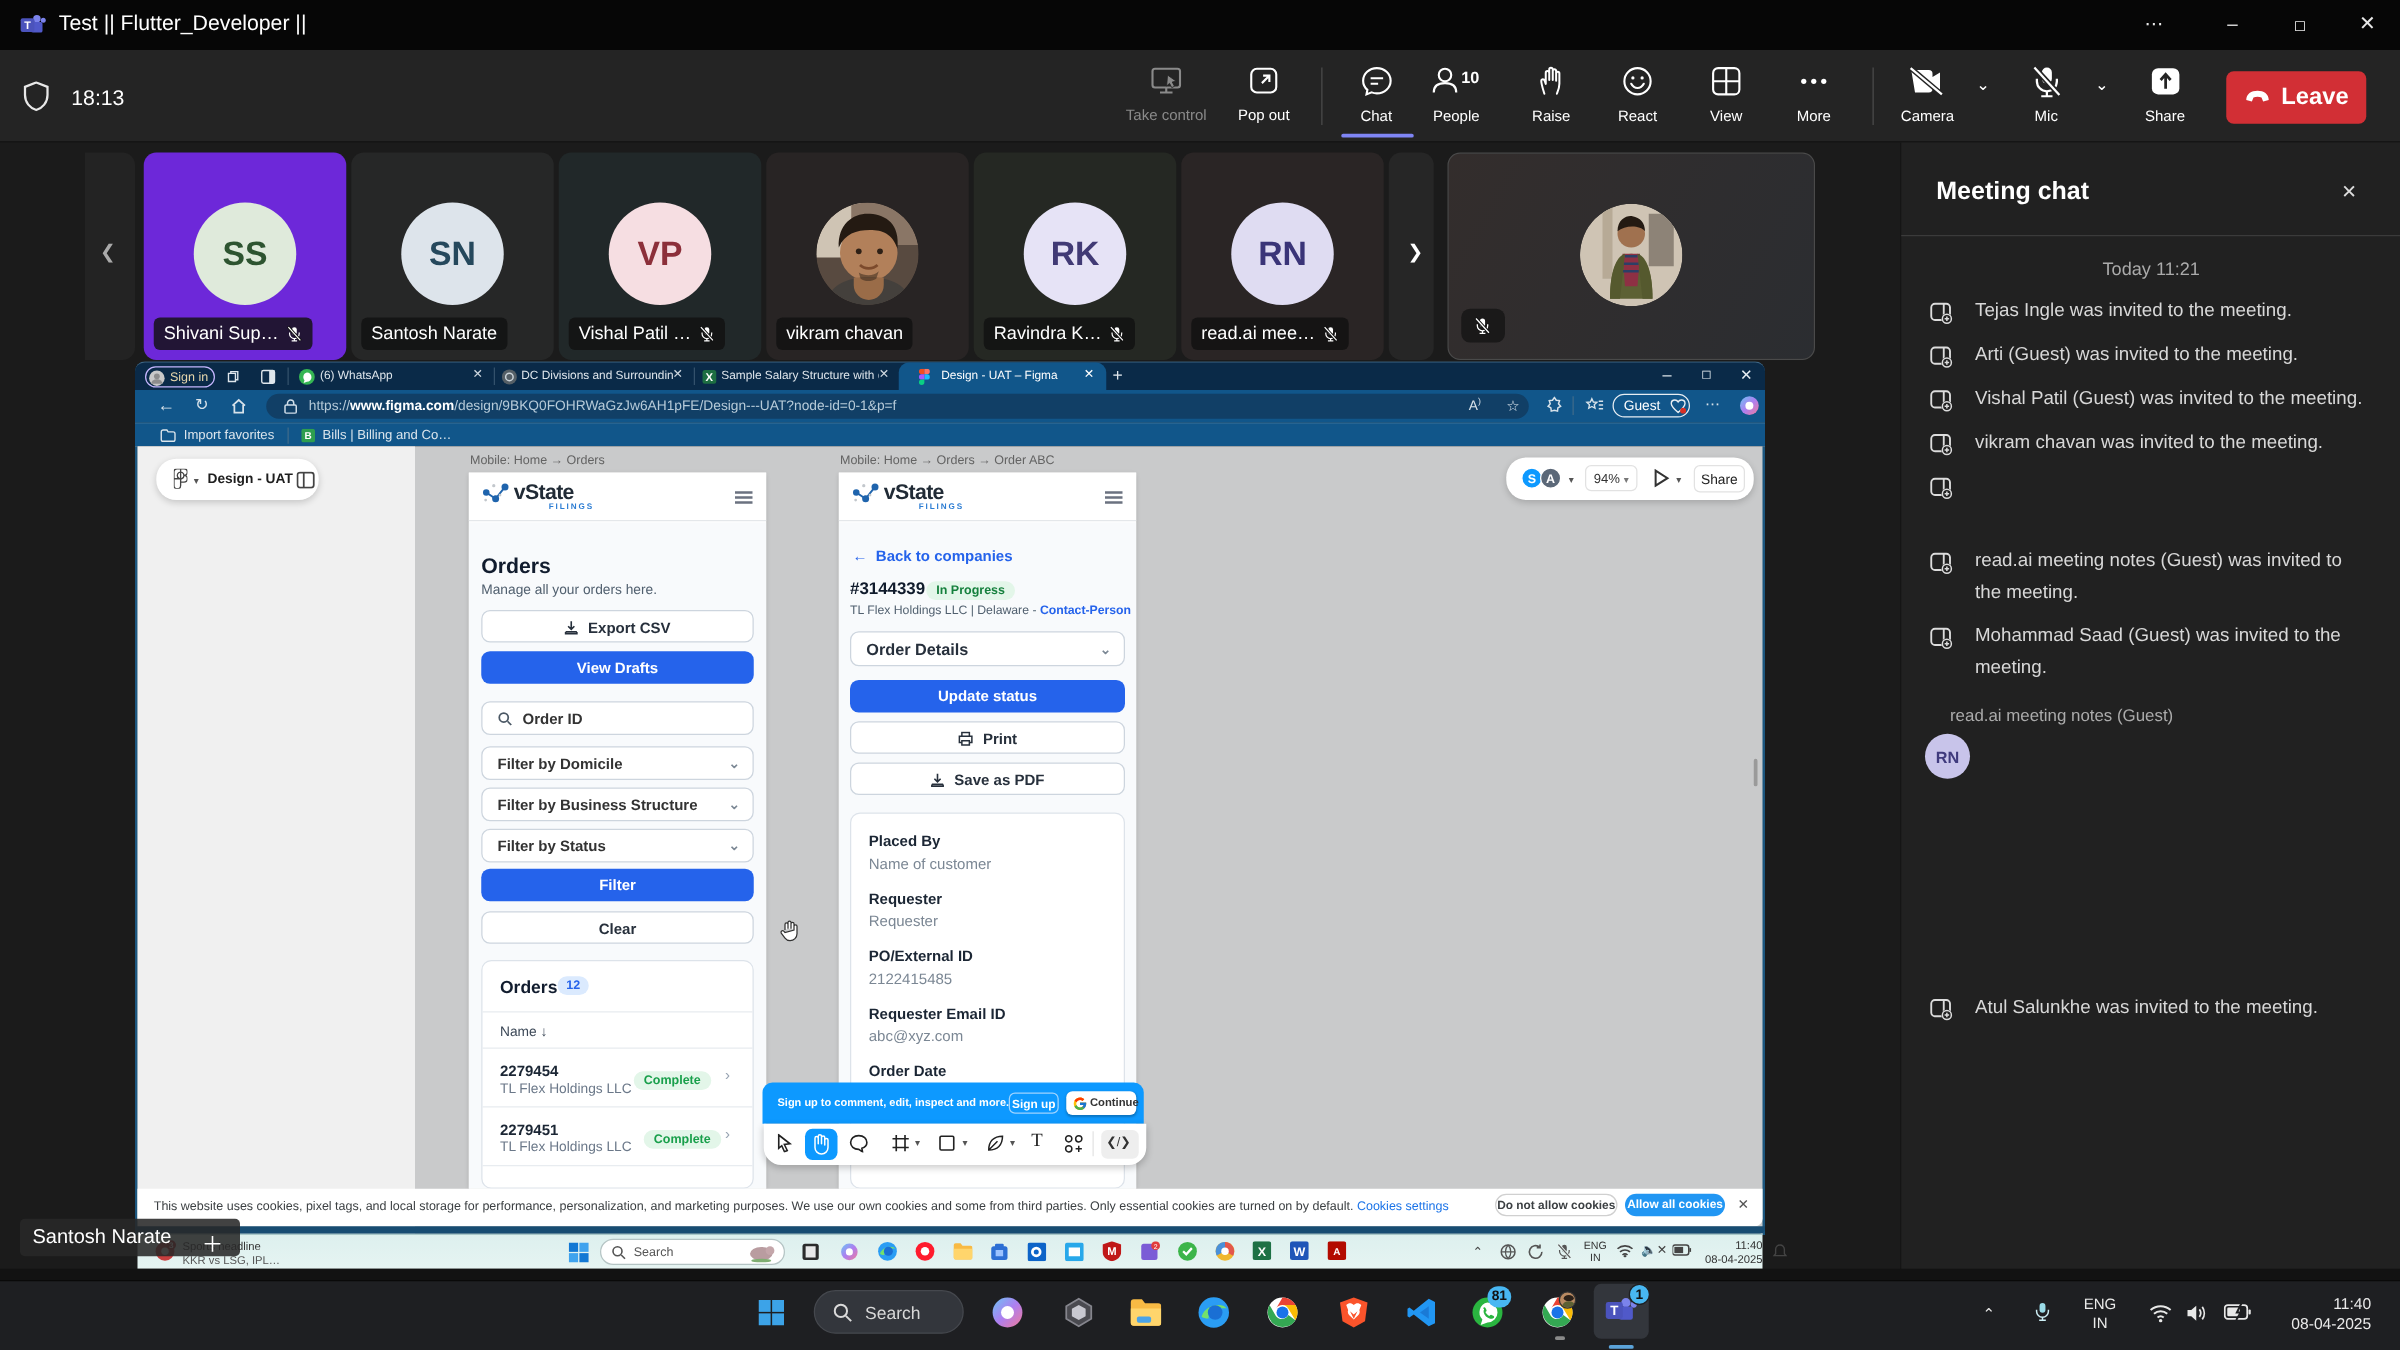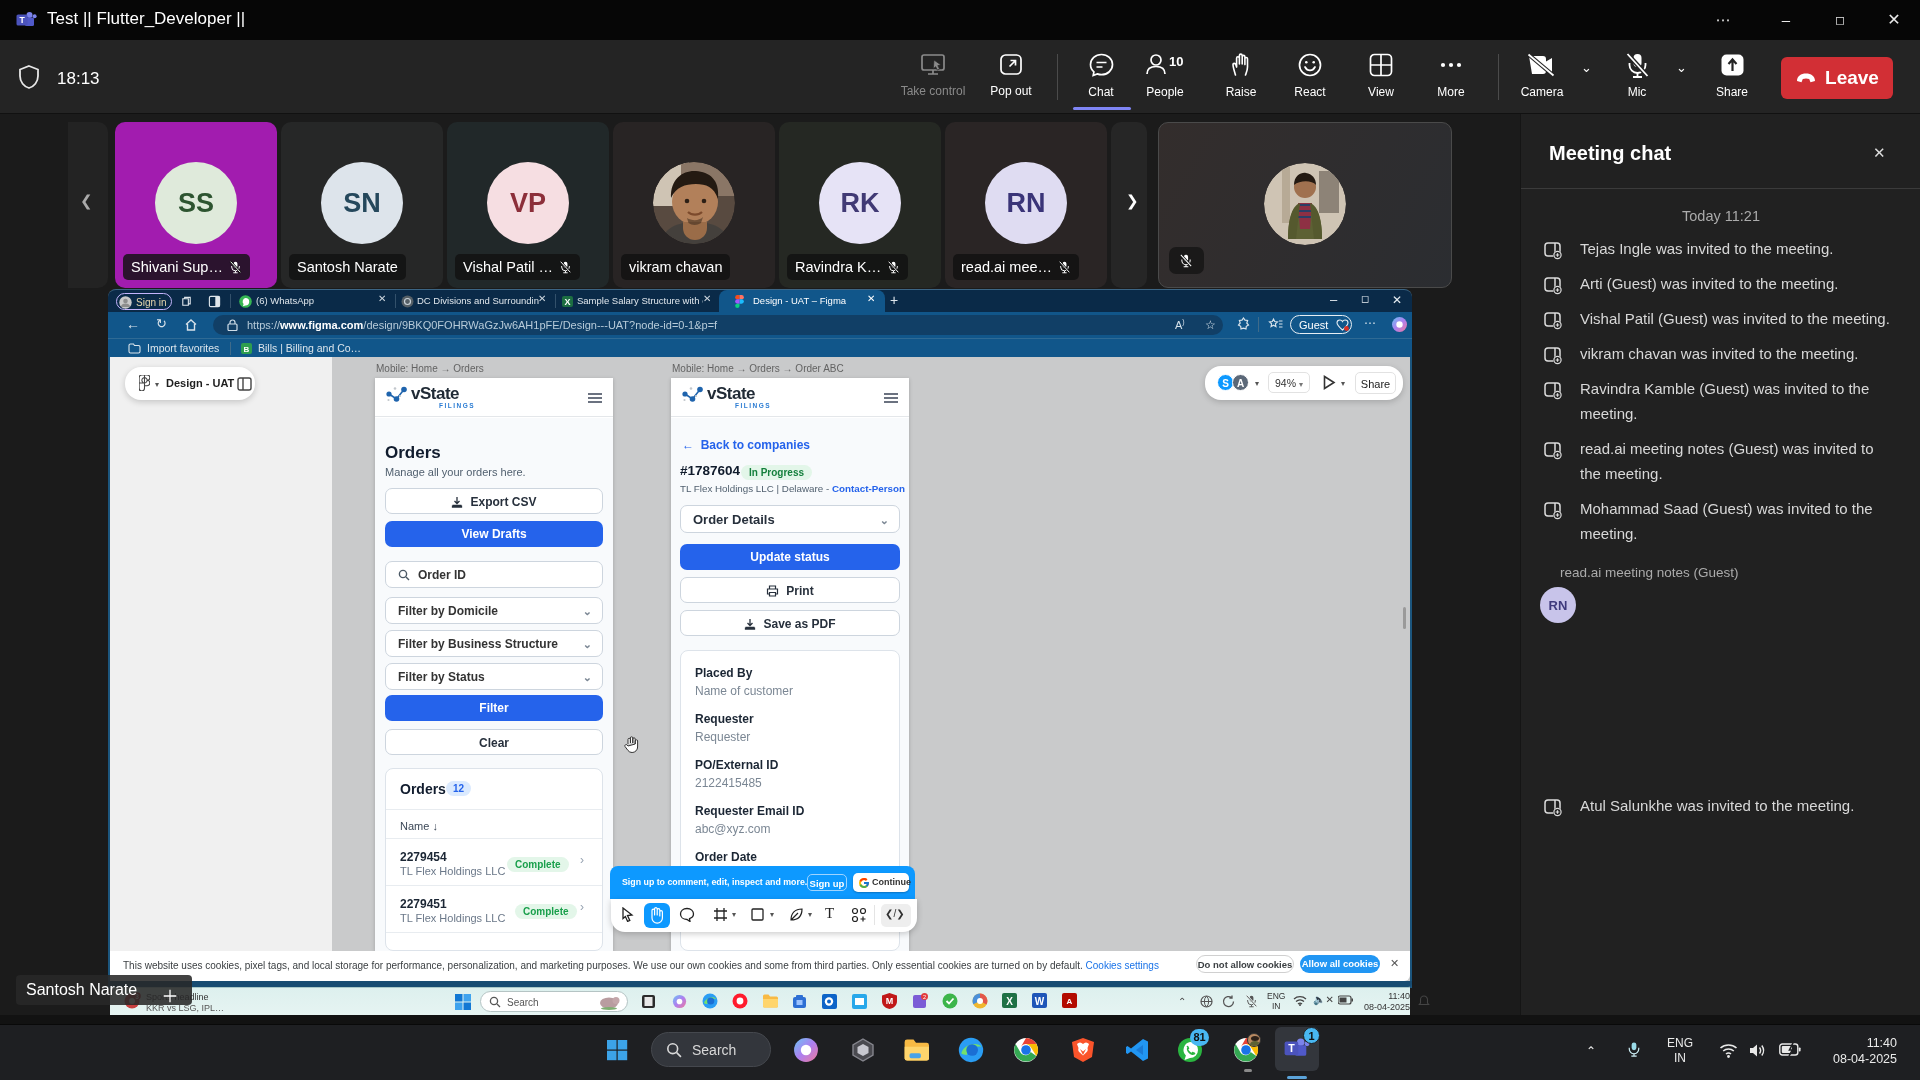--- a/index.html
+++ b/index.html
@@ -171,21 +171,21 @@
   <span class="lab">Share</span>
  </div>
  <div id="leavebtn"><svg style="vertical-align:-4px;margin-right:8px" width="22" height="20" viewBox="0 0 22 20">
           <path d="M2 13 C2 8 6 5.5 11 5.5 C16 5.5 20 8 20 13 l-4.5 1.2 -1.3-3.2 c-2-.8 -4.4-.8 -6.4 0 L6.5 14.2 Z" fill="#fff"></path>
         </svg>Leave</div>
  <div id="chat-underline"></div>
 </div>
 
 <div class="tile" style="left:68px;width:40px;background:#232323;border-radius:0 10px 10px 0"></div>
 <div class="abs" style="left:80px;top:192px;color:#aaa;font-size:15px">❮</div>
-<div class="tile" style="left:115px;width:162px;background:#a21caf">
+<div class="tile" style="left:115px;width:162px;background:#6d28d9">
  <div class="av" style="background:#dfeadb;color:#2d5430">SS</div>
  <div class="nm">Shivani Sup…<svg width="13" height="14" viewBox="0 0 27 26">
           <rect x="9.5" y="2" width="8" height="13" rx="4" fill="#fff"></rect>
           <path d="M5.5 11 v2 a8 8 0 0 0 16 0 v-2" fill="none" stroke="#fff" stroke-width="2"></path>
           <path d="M13.5 21 v4 M9 25 h9" stroke="#fff" stroke-width="2"></path>
           <path d="M3 1.5 L24 24.5" stroke="#111" stroke-width="5"></path>
           <path d="M3.5 2 L23.5 24" stroke="#fff" stroke-width="2"></path>
         </svg></div>
 </div>
 <div class="tile" style="left:281px;width:162px;background:#262727">
@@ -461,21 +461,21 @@
               <circle cx="9" cy="2.5" r="1.3" fill="#c2c7cc"></circle>
               <circle cx="2.5" cy="14" r="1.1" fill="#c2c7cc"></circle>
               <circle cx="14" cy="10" r="1.1" fill="#c2c7cc"></circle>
             </svg>
     <div class="abs" style="left:36px;top:6px;font-size:17px;font-weight:bold;color:#212b36;letter-spacing:-.5px">vState</div>
     <div class="abs" style="left:64px;top:24px;font-size:6.5px;font-weight:bold;color:#2b7cd3;letter-spacing:1.5px">FILINGS</div>
     <div class="abs" style="left:213px;top:15px;width:14px;height:2px;background:#6b7280;box-shadow:0 4px 0 #6b7280,0 8px 0 #6b7280"></div>
    </div>
    <div class="abs" style="left:0;top:40px;width:238px;height:533px;background:#f8fafc">
     <div class="abs" style="left:11px;top:20px;font-size:12px;font-weight:bold;color:#2563eb">←&nbsp;&nbsp;Back to companies</div>
-    <div class="abs" style="left:9px;top:45px;font-size:13.5px;font-weight:bold;color:#101b2c">#1787604</div>
+    <div class="abs" style="left:9px;top:45px;font-size:13.5px;font-weight:bold;color:#101b2c">#3144339</div>
     <div class="abs" style="left:70px;top:44px"><span class="pill-g" style="color:#15803d">In Progress</span></div>
     <div class="abs" style="left:9px;top:65px;font-size:9.8px;color:#51606f;white-space:nowrap">TL Flex Holdings LLC | Delaware - <b style="color:#2563eb">Contact-Person</b></div>
     <div class="msel" style="left:9px;top:87px;width:220px;height:28px;line-height:28px;font-size:13px;color:#27303c">Order Details<span class="chev" style="line-height:28px">⌄</span></div>
     <div class="mbtn mblue" style="left:9px;top:126px;width:220px">Update status</div>
     <div class="mbtn mwhite" style="left:9px;top:159px;width:220px"><svg style="vertical-align:-2px;margin-right:7px" width="13" height="12" viewBox="0 0 13 12">
                 <path d="M3.5 4 V1 h6 v3 M3.5 9 h-2 V4 h10 v5 h-2 M3.5 7.5 h6 V11 h-6z" fill="none" stroke="#27303c" stroke-width="1.2"></path>
               </svg>Print</div>
     <div class="mbtn mwhite" style="left:9px;top:192px;width:220px"><svg style="vertical-align:-2px;margin-right:7px" width="12" height="12" viewBox="0 0 12 12">
                 <path d="M6 1 v6 M3.5 5 L6 7.5 8.5 5 M1.5 9.5 h9 M1.5 9.5 v1.5 h9 v-1.5" stroke="#27303c" stroke-width="1.3" fill="none"></path>
               </svg>Save as PDF</div>
@@ -750,21 +750,20 @@
         <path d="M13.5 12.2 v3.6 M11.7 14 h3.6" stroke="#dcdcdc" stroke-width="1.2"></path>
       </svg>
  <div class="ev" style="top:227px">vikram chavan was invited to the meeting.</div>
  <svg class="evicon" style="top:267px" viewBox="0 0 19 19">
         <rect x="1" y="2" width="15" height="13" rx="3" fill="none" stroke="#dcdcdc" stroke-width="1.5"></rect>
         <path d="M11 2 v13" stroke="#dcdcdc" stroke-width="1.5"></path>
         <circle cx="13.5" cy="14" r="4.4" fill="#212121"></circle>
         <circle cx="13.5" cy="14" r="3.6" fill="none" stroke="#dcdcdc" stroke-width="1.2"></circle>
         <path d="M13.5 12.2 v3.6 M11.7 14 h3.6" stroke="#dcdcdc" stroke-width="1.2"></path>
       </svg>
- <div class="ev" style="top:262px">Ravindra Kamble (Guest) was invited to the meeting.</div>
  <svg class="evicon" style="top:327px" viewBox="0 0 19 19">
         <rect x="1" y="2" width="15" height="13" rx="3" fill="none" stroke="#dcdcdc" stroke-width="1.5"></rect>
         <path d="M11 2 v13" stroke="#dcdcdc" stroke-width="1.5"></path>
         <circle cx="13.5" cy="14" r="4.4" fill="#212121"></circle>
         <circle cx="13.5" cy="14" r="3.6" fill="none" stroke="#dcdcdc" stroke-width="1.2"></circle>
         <path d="M13.5 12.2 v3.6 M11.7 14 h3.6" stroke="#dcdcdc" stroke-width="1.2"></path>
       </svg>
  <div class="ev" style="top:322px">read.ai meeting notes (Guest) was invited to the meeting.</div>
  <svg class="evicon" style="top:387px" viewBox="0 0 19 19">
         <rect x="1" y="2" width="15" height="13" rx="3" fill="none" stroke="#dcdcdc" stroke-width="1.5"></rect>

